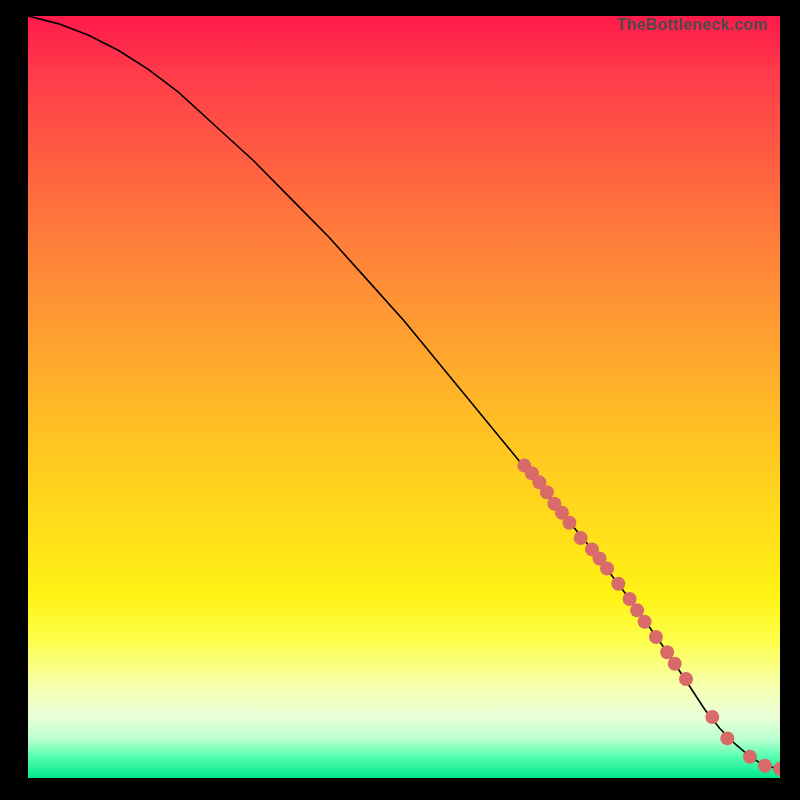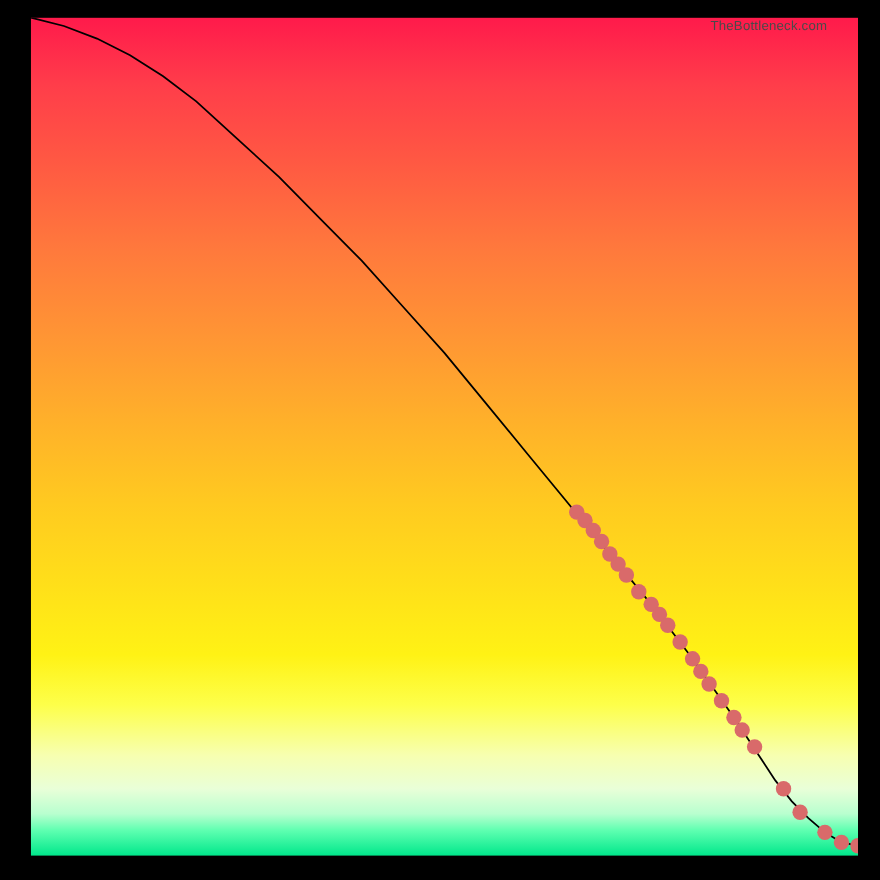--- a/index.html
+++ b/index.html
@@ -36,24 +36,24 @@
       #f7ffb0 88%,
       #e9ffd8 92%,
       #b8ffcf 95%,
       #5dffb0 97%,
       #00e78b 100%
     );
   }
   .watermark {
     position: absolute;
     top: 0px;
-    right: 28px;
+    right: 12px;
     color: #4a4a4a;
-    font-size: 12px;
-    font-weight: 400;
+    font-size: 16px;
+    font-weight: 700;
     z-index: 10;
     letter-spacing: 0.2px;
   }
   svg.overlay {
     position: absolute;
     inset: 0;
     width: 100%;
     height: 100%;
   }
   .curve {

